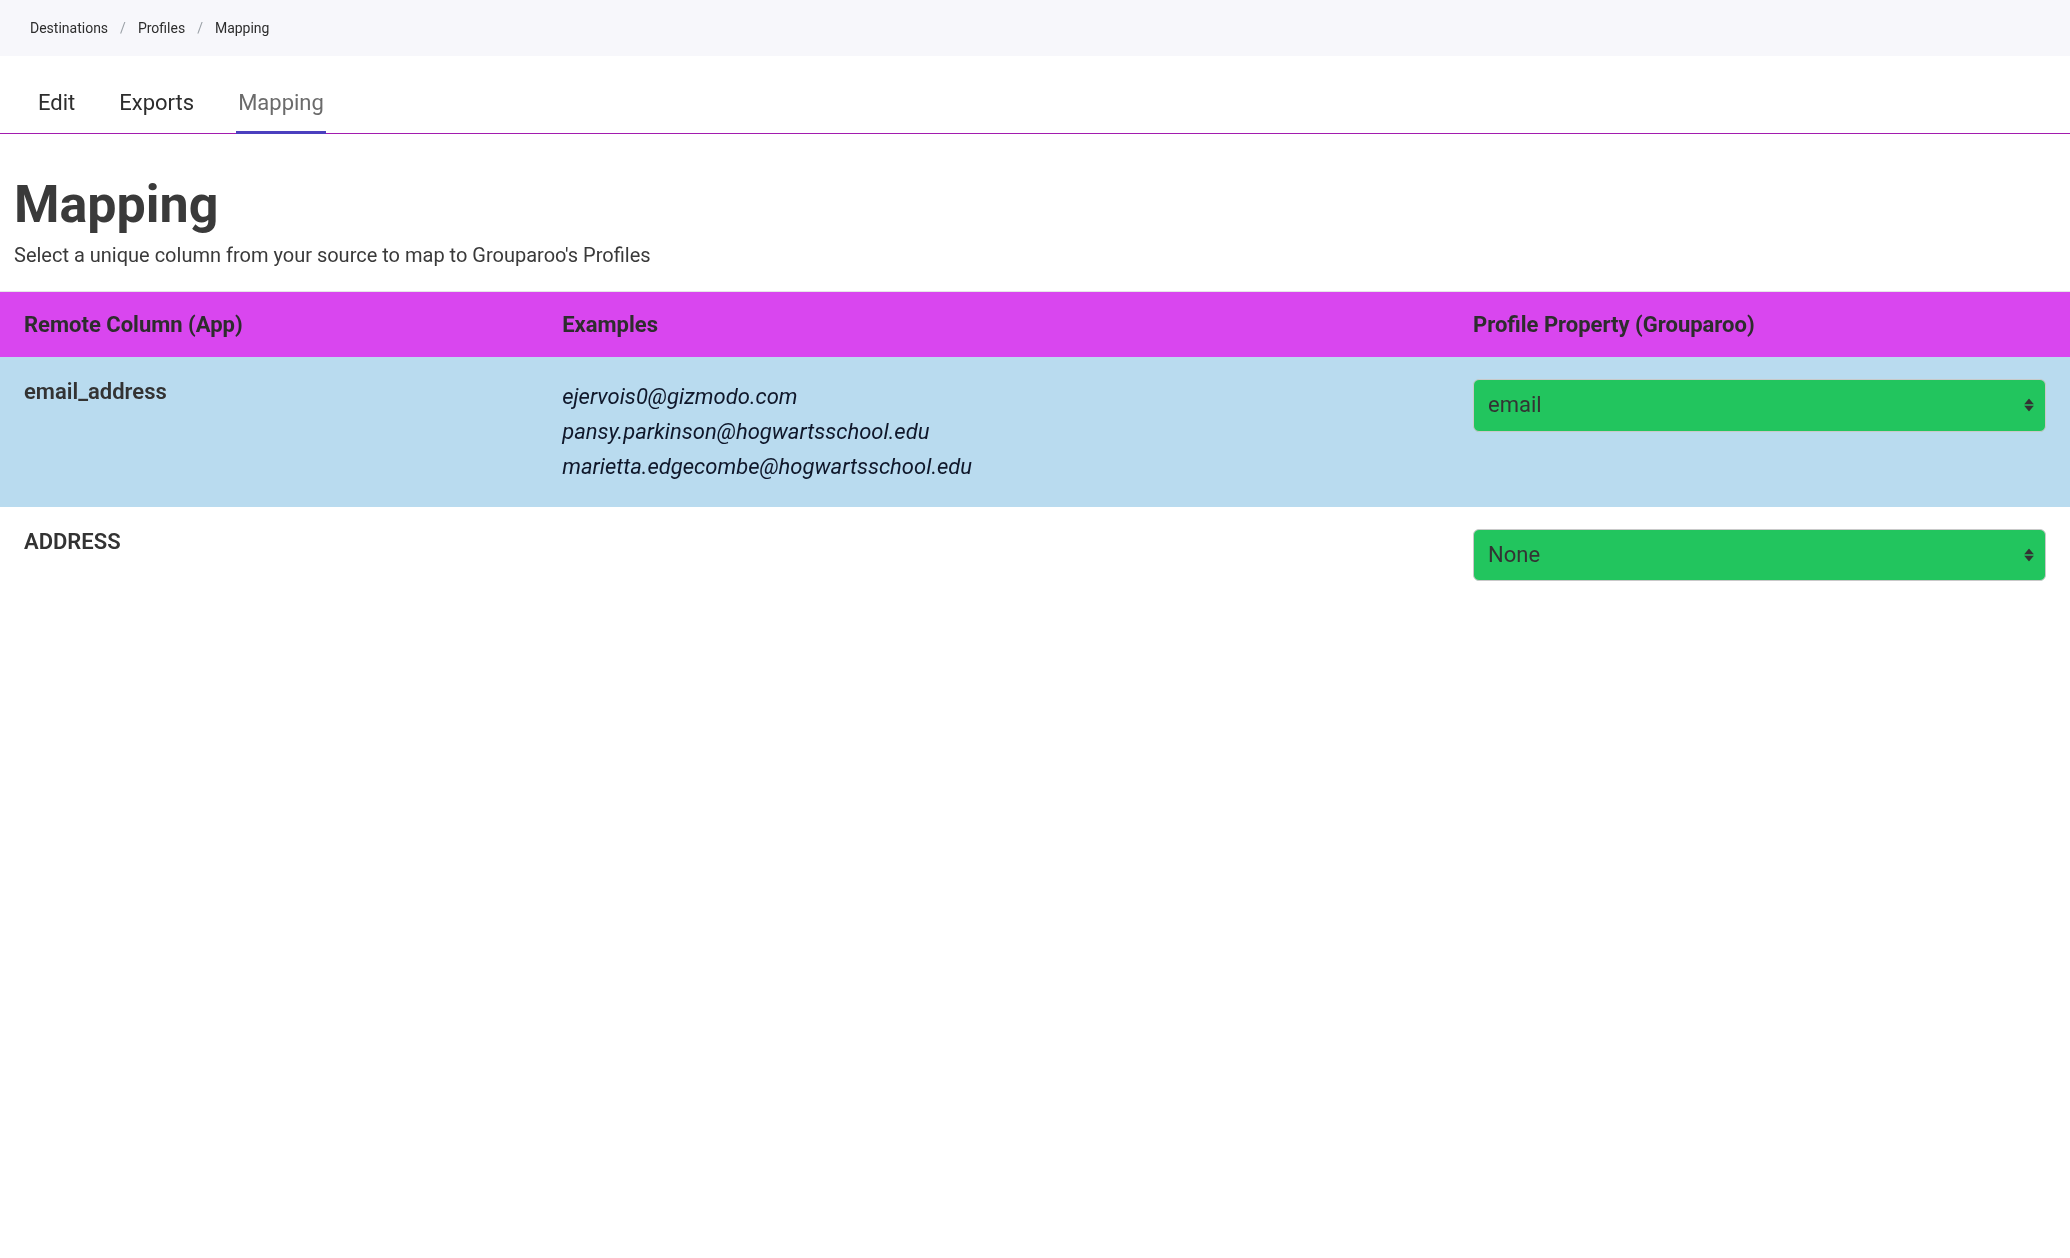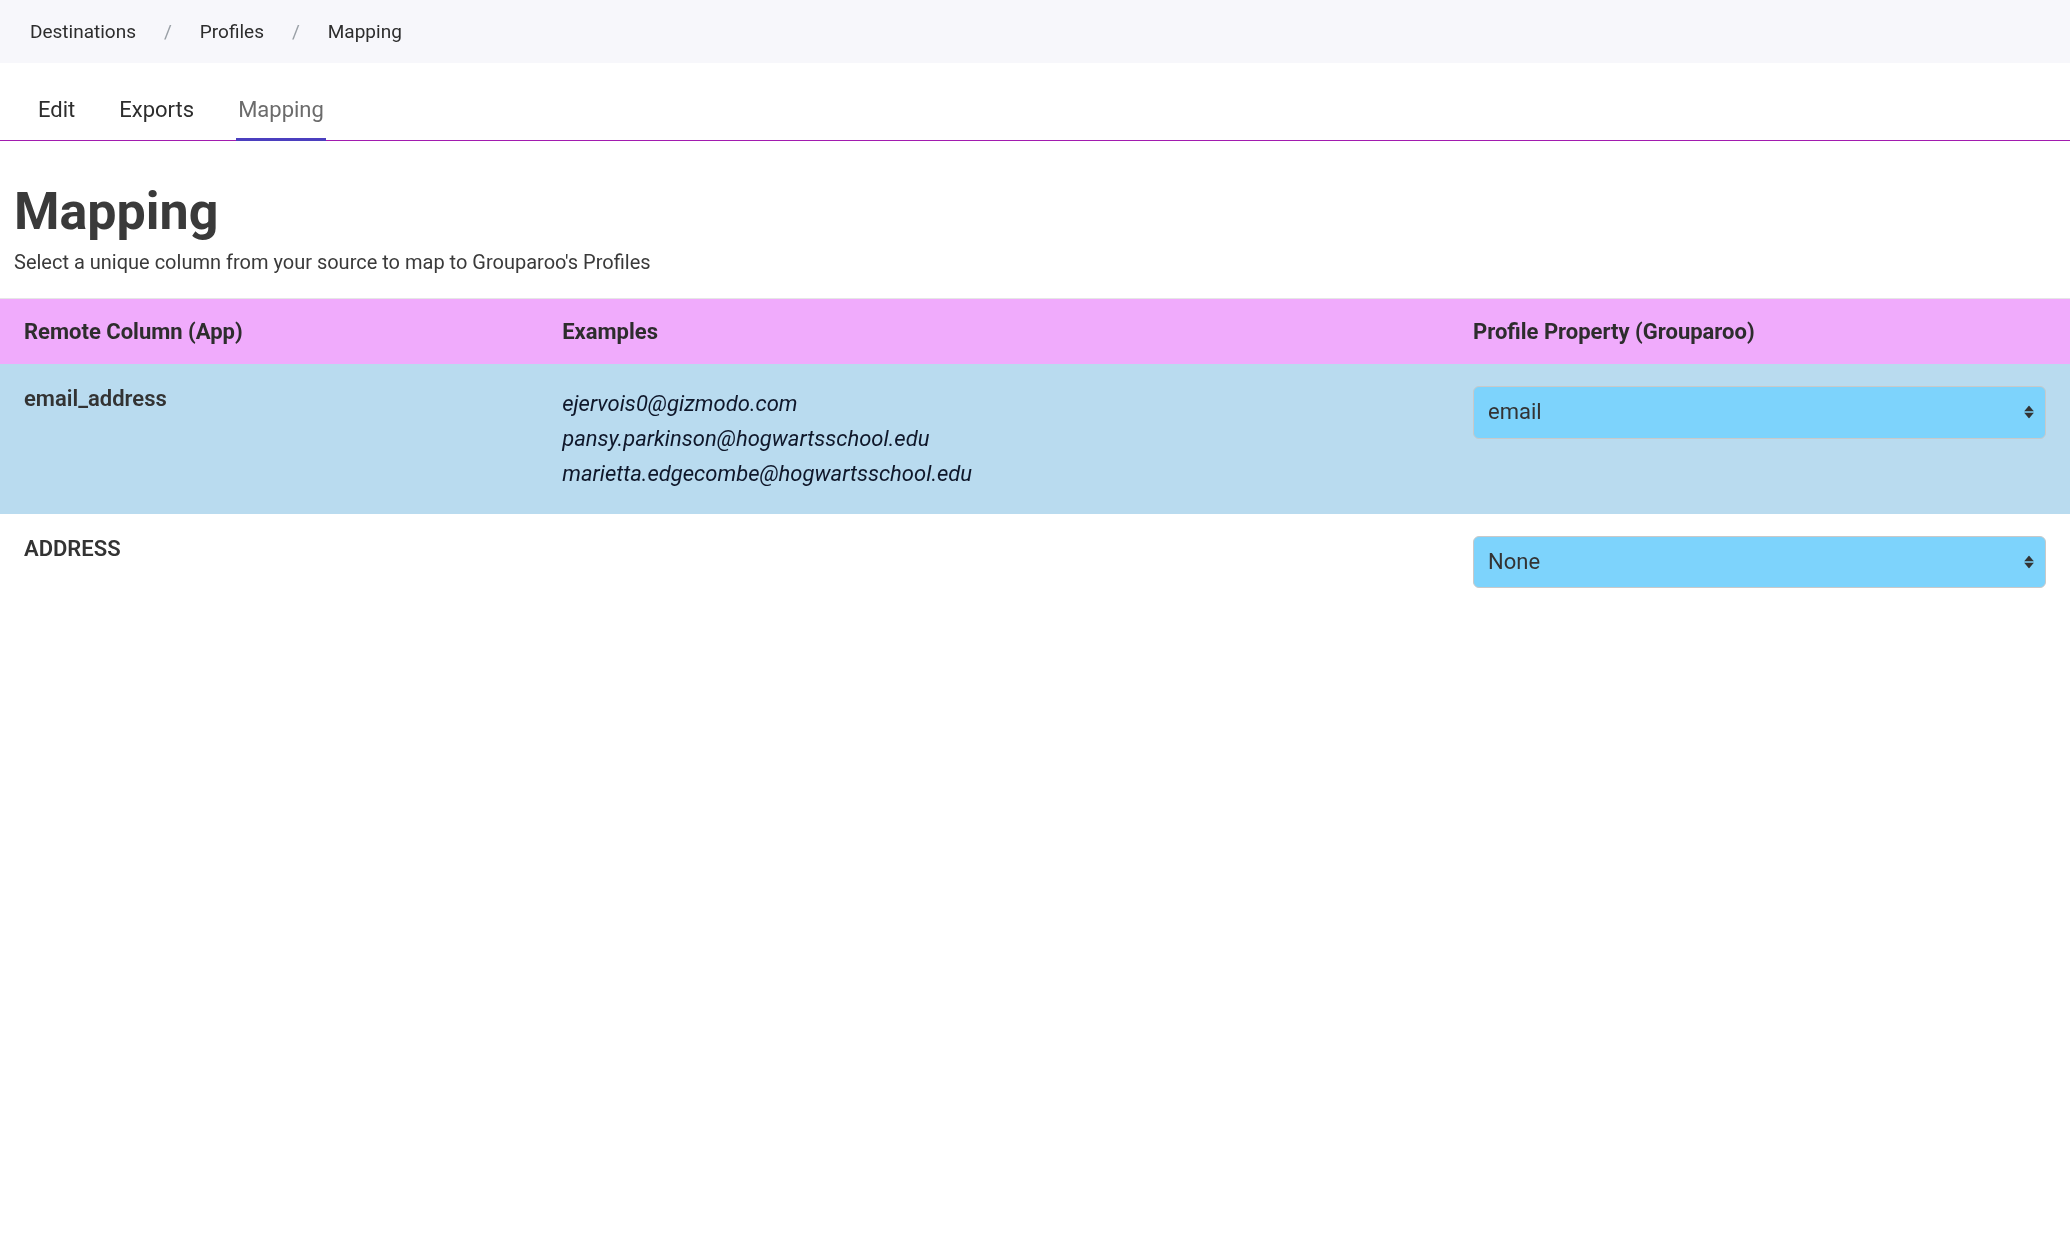--- a/index.html
+++ b/index.html
@@ -11,22 +11,22 @@
     font-size: 16px;
   }
   .page { width: 100%; }
   .breadcrumb-bar {
     background: #f7f7fb;
     padding: 20px 30px;
   }
   .breadcrumb {
     display: flex;
     align-items: center;
-    gap: 28px;
-    font-size: 19px;
+    gap: 12px;
+    font-size: 14px;
     color: #2d2d2d;
   }
   .breadcrumb a {
     color: #2d2d2d;
     text-decoration: none;
   }
   .breadcrumb .sep { color: #9aa0a6; }
   .tabs {
     display: flex;
     gap: 40px;
@@ -62,42 +62,42 @@
     width: 100%;
     border-collapse: collapse;
     border-top: 1px solid #e6e6e6;
   }
   table.mapping thead th {
     text-align: left;
     font-size: 22px;
     font-weight: 700;
     padding: 20px 24px;
     color: #2d2d2d;
-    background: #f0abfc;
+    background: #d946ef;
   }
   table.mapping tbody td {
     vertical-align: top;
     padding: 22px 24px;
     font-size: 22px;
   }
   tr.row-blue td { background: #b9dbef; }
   tr.row-white td { background: #ffffff; }
   tr.row-green td { background: #b7e3c4; }
   tr.row-sep td { padding:0; height:2px; background:#fff; }
   .col-remote { font-weight: 600; color: #333; width: 26%; }
   .col-examples { width: 44%; }
   .col-select { width: 30%; }
   .examples-list { font-style: italic; color: #0f172a; line-height: 1.6; }
   .select-wrap {
     position: relative;
     width: 100%;
   }
   .select-box {
     width: 100%;
-    background: #7dd3fc;
+    background: #22c55e;
     border: 1px solid #c9c9c9;
     border-radius: 6px;
     padding: 10px 40px 10px 14px;
     font-size: 22px;
     color: #333;
     cursor: pointer;
     line-height: 1.4;
   }
   .select-caret {
     position: absolute;

